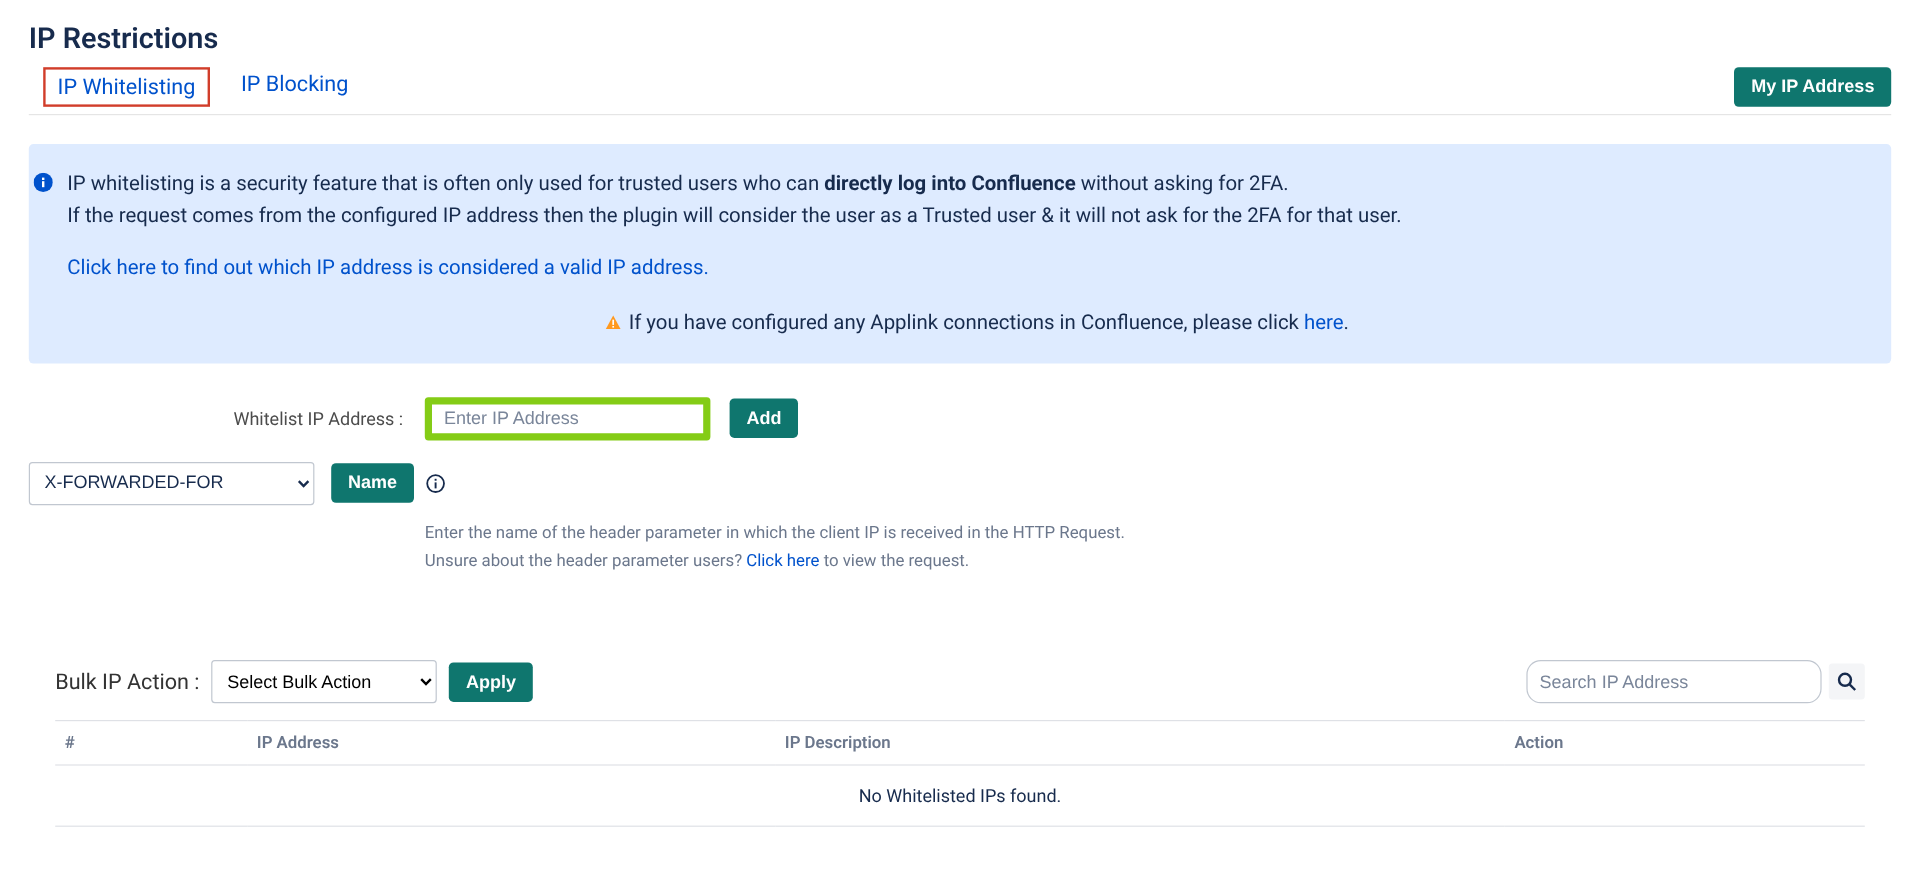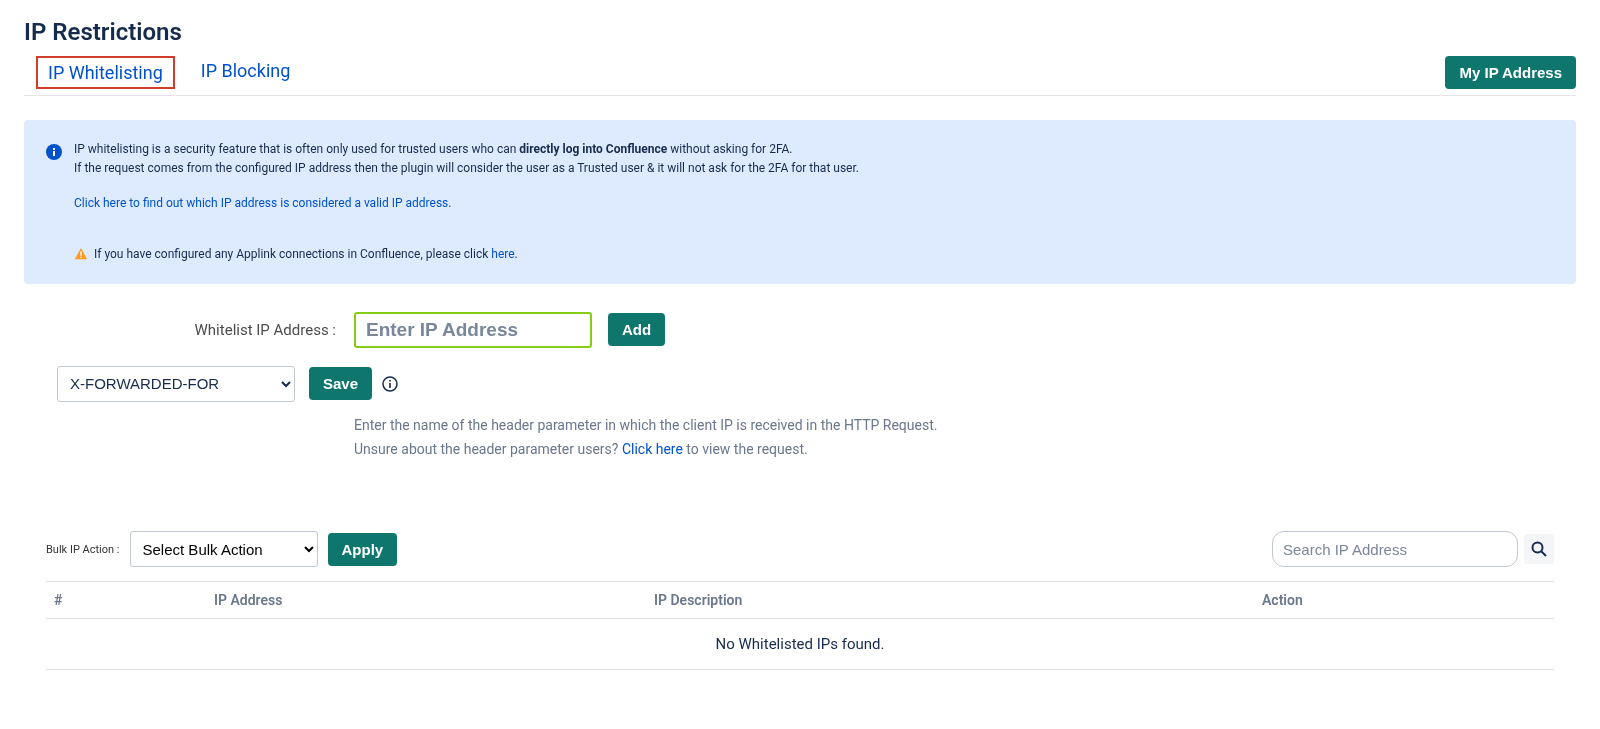--- a/index.html
+++ b/index.html
@@ -44,71 +44,69 @@
     font-size: 15px;
     font-weight: 600;
     cursor: pointer;
   }
   .btn-myip {
     margin-left: auto;
   }
   .info-panel {
     background: #deebff;
     border-radius: 4px;
-    padding: 20px 22px;
+    padding: 20px 4px;
     margin-top: 24px;
     color: #172b4d;
-    font-size: 12px;
+    font-size: 17px;
     line-height: 1.6;
   }
   .info-line { display: flex; align-items: flex-start; gap: 12px; }
   .info-icon {
     width: 16px; height: 16px; margin-top: 4px; flex-shrink: 0;
   }
   .info-body { flex: 1; }
   .info-body a { color: #0052cc; text-decoration: none; }
-  .warn-line { display: flex; align-items: center; gap: 6px; margin-top: 31px; }
+  .warn-line { display: flex; align-items: center; gap: 6px; margin-top: 18px; justify-content: center; }
   .warn-icon { width: 14px; height: 14px; flex-shrink: 0; }
   .warn-line a { color: #0052cc; text-decoration: none; }
 
   .form-area { margin-top: 28px; }
   .form-row {
     display: flex;
     align-items: center;
     margin-bottom: 18px;
   }
   .form-label {
     width: 330px;
     text-align: right;
     padding-right: 18px;
     font-size: 15px;
     color: #4c4c4c;
   }
   .text-input {
     height: 36px;
-    border: 2px solid #84cc16;
+    border: 6px solid #84cc16;
     border-radius: 3px;
     padding: 0 10px;
-    font-size: 19px;
+    font-size: 15px;
     color: #172b4d;
     margin-right: 16px;
-    font-weight: bold;
   }
   .text-input::placeholder { color: #7a869a; }
   .w238 { width: 238px; }
   .select-input {
     height: 36px;
     border: 1px solid #c1c7d0;
     border-radius: 3px;
     padding: 0 8px;
     font-size: 15px;
     background: #fff;
     color: #172b4d;
     margin-right: 14px;
-    margin-left: 33px;
   }
   .w238s { width: 238px; }
   .info-circle {
     width: 16px; height: 16px;
     margin-left: 10px;
   }
   .hint-block {
     margin-left: 330px;
     color: #6b778c;
     font-size: 14px;
@@ -116,21 +114,21 @@
     margin-top: -6px;
   }
   .hint-block a { color: #0052cc; text-decoration: none; }
 
   .bulk-row {
     display: flex;
     align-items: center;
     margin-top: 70px;
     padding: 0 22px;
   }
-  .bulk-label { font-size: 11px; color: #333; margin-right: 10px; }
+  .bulk-label { font-size: 18px; color: #333; margin-right: 10px; }
   .bulk-select {
     height: 36px;
     border: 1px solid #c1c7d0;
     border-radius: 3px;
     padding: 0 8px;
     font-size: 15px;
     background: #fff;
     margin-right: 10px;
     width: 188px;
   }
@@ -222,21 +220,21 @@
   <div class="form-row">
     <div class="form-label">Whitelist IP Address :</div>
     <input class="text-input w238" type="text" placeholder="Enter IP Address" style="">
     <button class="btn-primary">Add</button>
   </div>
 
   <div class="form-row">
     <select class="select-input w238s">
       <option>X-FORWARDED-FOR</option>
     </select>
-    <button class="btn-primary">Save</button>
+    <button class="btn-primary">Name</button>
     <svg class="info-circle" viewBox="0 0 16 16">
         <circle cx="8" cy="8" r="7" fill="none" stroke="#172b4d" stroke-width="1.5"></circle>
         <rect x="7.2" y="7" width="1.6" height="5" fill="#172b4d"></rect>
         <rect x="7.2" y="4" width="1.6" height="1.6" fill="#172b4d"></rect>
       </svg>
   </div>
 
   <div class="hint-block">
     <div>Enter the name of the header parameter in which the client IP is received in the HTTP Request.</div>
     <div>

